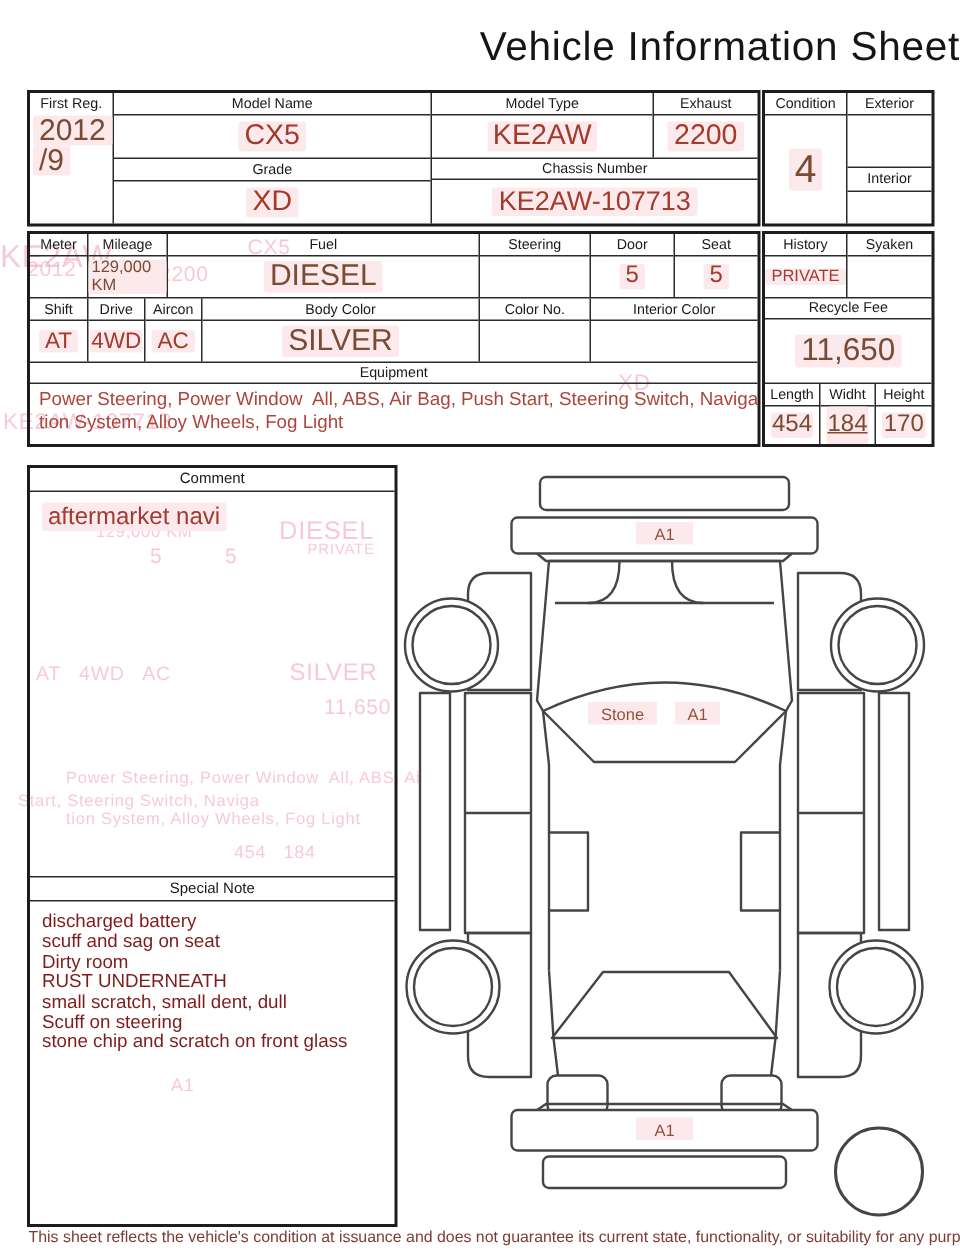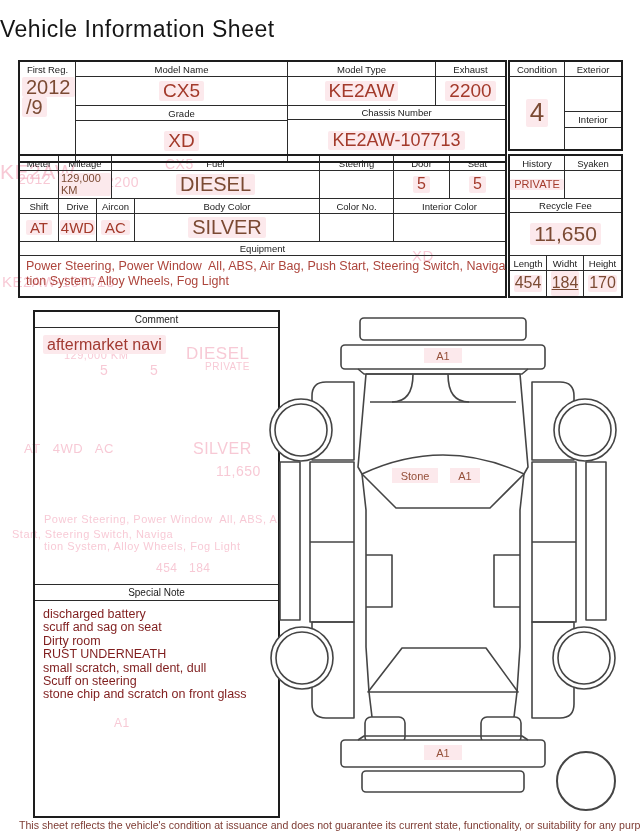--- a/index.html
+++ b/index.html
@@ -1,19 +1,19 @@
 <!DOCTYPE html>
 <html><head>
 <meta charset="utf-8">
 <style>
   html,body{margin:0;padding:0;background:#fff;}
   .sheet{position:relative;width:640px;height:835px;background:#ffffff;
          font-family:"Liberation Sans",sans-serif;overflow:hidden;}
-  .title{position:absolute;left:0;top:16px;width:640px;margin:0;text-align:left;
-         font-size:23px;font-weight:500;letter-spacing:.5px;color:#151515;}
+  .title{position:absolute;left:0;top:16px;width:640px;margin:0;text-align:right;
+         font-size:27px;font-weight:500;letter-spacing:.5px;color:#151515;}
   
   .box{position:absolute;border:2px solid #1d1d1d;background:transparent;box-sizing:border-box;}
   .stk{display:flex;flex-direction:column;box-sizing:border-box;}
   .row{display:flex;box-sizing:border-box;}
   .hdr{font-size:9.5px;color:#1a1a1a;display:flex;align-items:center;justify-content:center;
        height:15px;flex:0 0 15px;border-bottom:1px solid #2b2b2b;box-sizing:border-box;white-space:nowrap;}
   .hdr.nobb{border-bottom:none;}
   .cell{flex:1;display:flex;align-items:center;justify-content:center;box-sizing:border-box;overflow:visible;}
   .br{border-right:1px solid #2b2b2b;}
   .bb{border-bottom:1px solid #2b2b2b;}
@@ -60,21 +60,21 @@
       <div class="ghost" style="left: 216px; top: 463px; font-size: 14px;">11,650</div>
       <div class="ghost" style="left: 44px; top: 513px; font-size: 11px;">Power Steering, Power Window  All, ABS, Ai</div>
       <div class="ghost" style="left: 12px; top: 528px; font-size: 11px;">Start, Steering Switch, Naviga</div>
       <div class="ghost" style="left: 44px; top: 540px; font-size: 11px;">tion System, Alloy Wheels, Fog Light</div>
       <div class="ghost" style="left: 156px; top: 561px; font-size: 12px;">454   184</div>
       <div class="ghost" style="left: 114px; top: 716px; font-size: 12px;">A1</div>
     </div>
 
   <h1 class="title">Vehicle Information Sheet</h1>
 
-  <div class="box row" style="left:18px;top:60px;width:489px;height:103px;">
+  <div class="box row" style="left:18px;top:60px;width:489px;height:91px;">
 
     <div class="stk br" style="width:56px;">
       <div class="hdr nobb">First Reg.</div>
       <div class="cell fr-val">
         <div class="hl brown fr-line">2012</div>
         <div class="hl brown fr-line">/9</div>
       </div>
     </div>
 
     <div class="stk br" style="width:212px;">
@@ -236,21 +236,21 @@
       </div>
       <div class="stk" style="flex:1;">
         <div class="hdr">Height</div>
         <div class="cell">
           <span class="hl brown v16" style="padding:0 1px;">170</span>
         </div>
       </div>
     </div>
   </div>
 
-  <div class="box stk" style="left:33px;top:310px;width:247px;height:508px;">
+  <div class="box stk" style="left:18px;top:310px;width:247px;height:508px;">
     <div class="hdr" style="flex:0 0 16px;height:16px;font-size:10px;">Comment</div>
     <div class="comment-body bb" style="flex:0 0 240px;">
       <span class="hl" style="padding:1px 4px;">aftermarket navi</span>
     </div>
     <div class="hdr" style="flex:0 0 16px;height:16px;font-size:10px;">Special Note</div>
     <div class="note-lines" style="flex:1;">
       <div>discharged battery</div>
       <div>scuff and sag on seat</div>
       <div>Dirty room</div>
       <div>RUST UNDERNEATH</div>

